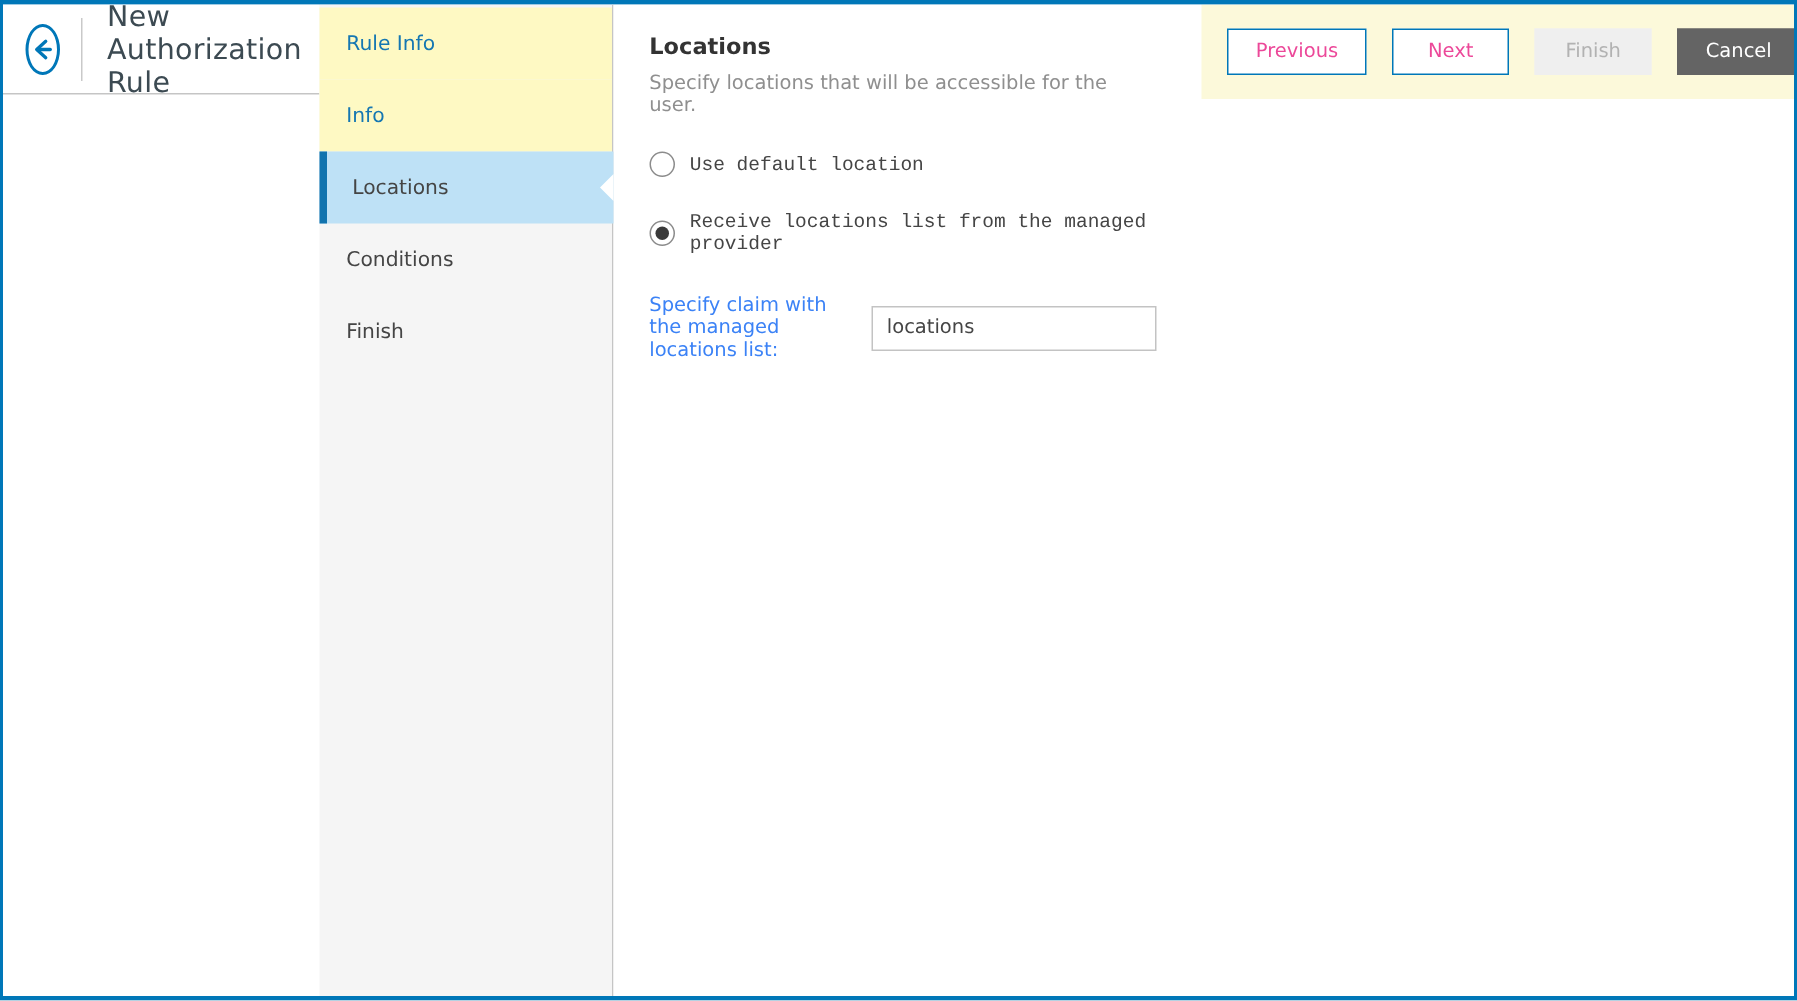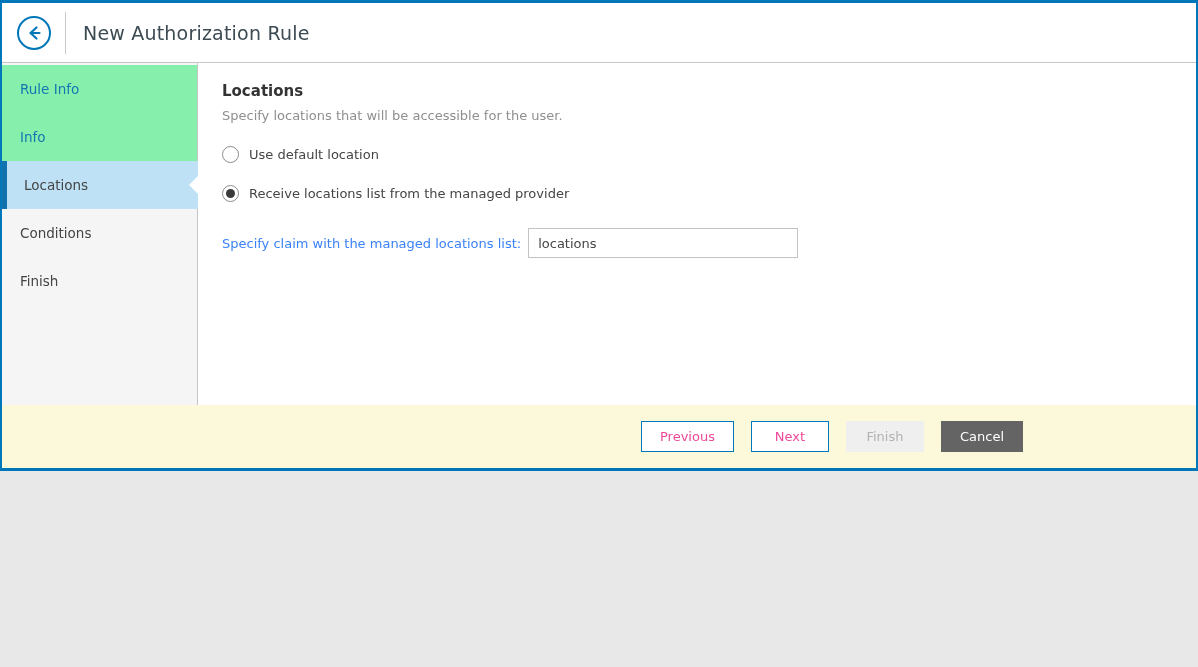--- a/index.html
+++ b/index.html
@@ -1,27 +1,27 @@
 <!DOCTYPE html>
 <html><head>
 <meta charset="utf-8">
 <style>
   * { margin: 0; padding: 0; box-sizing: border-box; }
   html, body { background: #e8e8e8; }
   body { font-family: "DejaVu Sans", "Liberation Sans", sans-serif; }
 
   .window {
     width: 1198px;
-    height: 471px;
+    height: 667px;
     background: #ffffff;
     border: 2px solid #0077b8;
     border-top-width: 3px;
     border-bottom-width: 3px;
     display: flex;
-    flex-direction: column;
+    flex-direction: row;
     position: relative;
     overflow: hidden;
   }
 
   
   .header {
     height: 60px;
     flex: 0 0 60px;
     background: #ffffff;
     border-bottom: 1px solid #c5c5c5;
@@ -73,21 +73,21 @@
     height: 48px;
     display: flex;
     align-items: center;
     padding-left: 18px;
     font-size: 13.5px;
     color: #454545;
     cursor: pointer;
     position: relative;
   }
   .step.visited {
-    background: #86efac;
+    background: #fef9c3;
     color: #1577b2;
     text-align: right;
   }
   .step.active {
     background: #bee1f6;
     color: #454545;
     width: calc(100% + 1px);
     padding-left: 22px;
   }
   .step.active::before {
@@ -123,20 +123,21 @@
     margin-top: 8px;
     font-size: 13px;
     color: #8f8f8f;
   }
 
   .radio-row {
     display: flex;
     align-items: center;
     margin-top: 23px;
     cursor: pointer;
+    font-family: Liberation Mono, monospace;
   }
   .radio-row + .radio-row { margin-top: 22px; }
   .radio-circle {
     width: 17px; height: 17px;
     border-radius: 50%;
     border: 1px solid #8c8c8c;
     background: #ffffff;
     display: inline-flex;
     align-items: center;
     justify-content: center;

